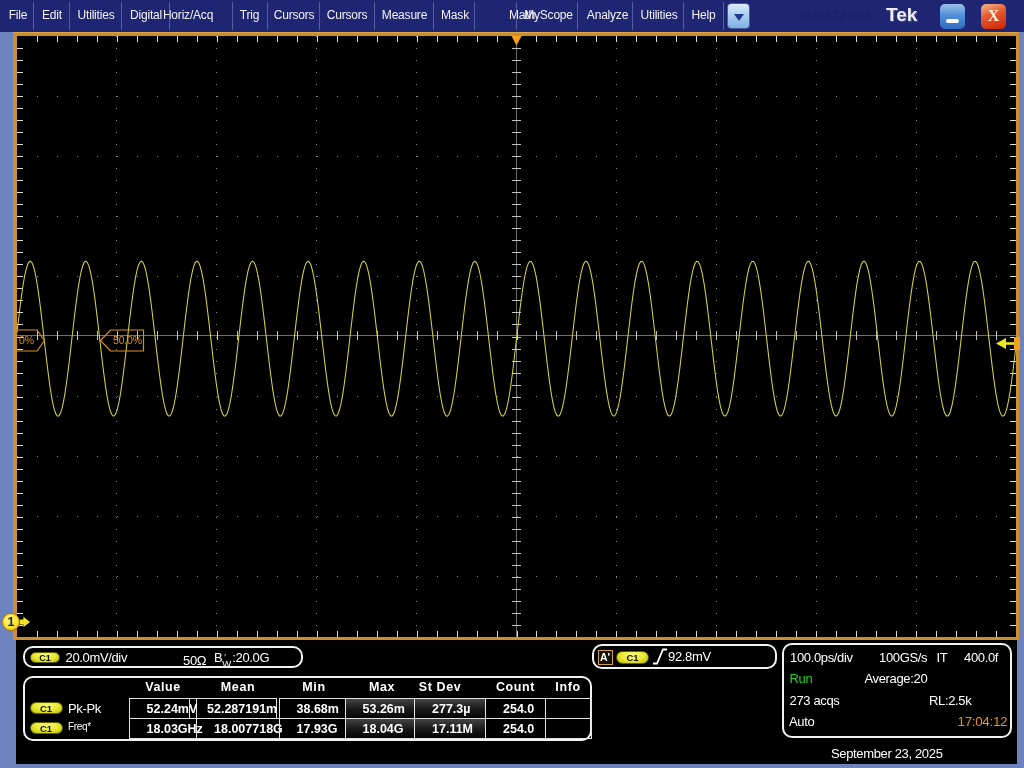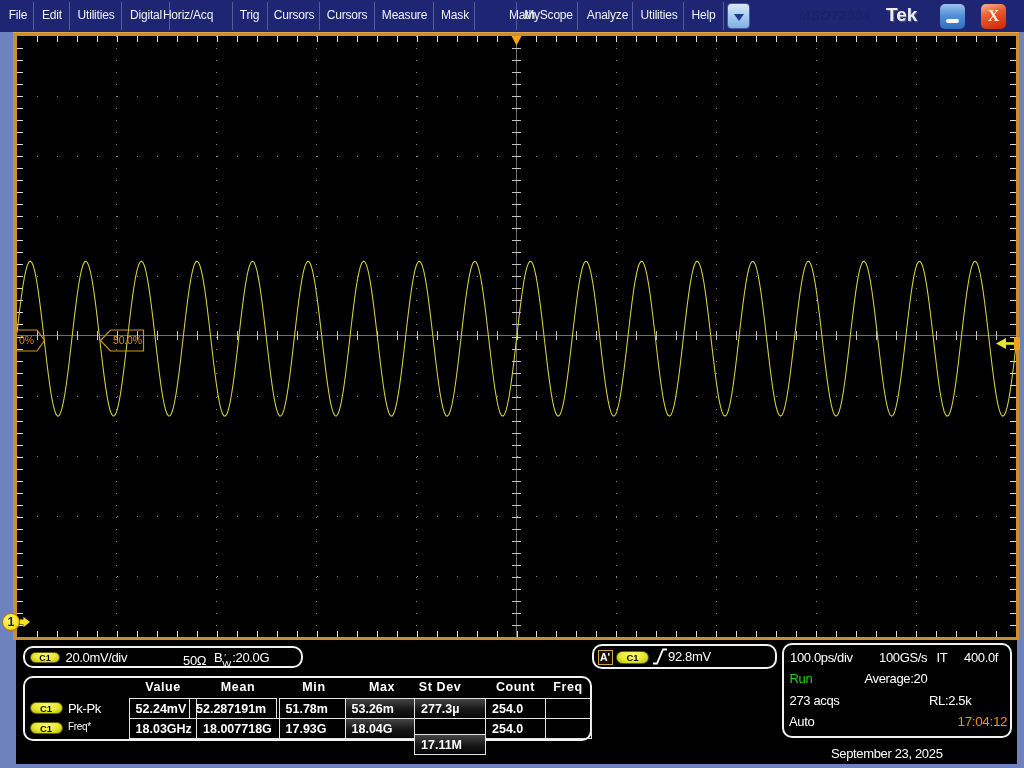--- a/index.html
+++ b/index.html
@@ -19,21 +19,21 @@
 #screen{position:absolute;left:3.5px;top:2.5px;width:999px;height:601px;background:#000}
 #grat{position:absolute;left:0;top:0}
 #botpanel{position:absolute;left:15.5px;top:639.5px;width:1001.5px;height:124px;background:#000}
 .rbox{position:absolute;background:#000;border:2px solid #f2f2f2;border-radius:10px}
 .pill{position:absolute;background:radial-gradient(ellipse at 50% 25%,#fafa78 0%,#e8e832 55%,#b8b800 100%);border:1px solid #606000;border-radius:7px;color:#111;font-weight:bold;text-align:center}
 .bt{position:absolute;color:#fff;font-weight:normal;white-space:nowrap;font-size:13px;letter-spacing:-0.35px}
 #chbar {left:22.5px;top:646px;width:280px;height:21.5px}
 #trigbox{left:591.5px;top:644px;width:185px;height:24.5px}
 #horizbox{left:782px;top:642.5px;width:230px;height:95px}
 #measbox{left:22.5px;top:675.5px;width:569.5px;height:65.5px}
-.cell{position:absolute;border:1px solid #e4e4e4;color:#fff;font-weight:bold;font-size:12.5px;line-height:20px;padding-left:6px;white-space:nowrap}
+.cell{position:absolute;border:1px solid #e4e4e4;color:#fff;font-weight:bold;font-size:12.5px;line-height:20px;padding-left:17px;white-space:nowrap}
 .hdr{position:absolute;top:680px;color:#fff;font-weight:bold;font-size:12.5px;transform:translateX(-50%);letter-spacing:.6px}
 #trownum{position:absolute;left:2px;top:612.5px;width:18px;height:18px;border-radius:50%;background:radial-gradient(circle at 40% 35%,#fef980 0%,#f5e224 60%,#e8a400 100%);border:1px solid #b87800;color:#222;font-weight:bold;font-size:12.5px;text-align:center;line-height:17px;z-index:5}
 </style></head>
 <body>
 <div id="root">
 <div id="menubar">
       <div class="mi" style="left:18px">File</div>
       <div class="mi" style="left:52px">Edit</div>
       <div class="mi" style="left:96px">Utilities</div>
       <div class="mi" style="left:146px">Digital</div>
@@ -147,31 +147,31 @@
 <div class="bt" style="left:831px;top:746px">September 23, 2025</div>
 <div class="bt" style="left:957.5px;top:714px;font-size:13.5px;color:#e8940f">17:04:12</div>
 
 <div class="rbox" id="measbox"></div>
 <div class="hdr" style="left:163px">Value</div>
     <div class="hdr" style="left:238px">Mean</div>
     <div class="hdr" style="left:314px">Min</div>
     <div class="hdr" style="left:382px">Max</div>
     <div class="hdr" style="left:440px">St Dev</div>
     <div class="hdr" style="left:515.5px">Count</div>
-    <div class="hdr" style="left:568px">Freq</div>
+    <div class="hdr" style="left:568px">Info</div>
     <div class="cell" style="left:128.6px;top:697.5px;width:68.4px;height:21px;">52.24mV</div>
     <div class="cell" style="left:189px;top:697.5px;width:88px;height:21px;">52.287191m</div>
-    <div class="cell" style="left:278.5px;top:697.5px;width:67.0px;height:21px;">51.78m</div>
+    <div class="cell" style="left:278.5px;top:697.5px;width:67.0px;height:21px;">38.68m</div>
     <div class="cell" style="left:344.5px;top:697.5px;width:70.5px;height:21px;background:linear-gradient(180deg,#444 0%,#171717 55%,#060606 100%);">53.26m</div>
     <div class="cell" style="left:414px;top:697.5px;width:72px;height:21px;background:linear-gradient(180deg,#444 0%,#171717 55%,#060606 100%);">277.3µ</div>
     <div class="cell" style="left:485px;top:697.5px;width:60.5px;height:21px;">254.0</div>
     <div class="cell" style="left:544.5px;top:697.5px;width:47.5px;height:21px;"></div>
     <div class="cell" style="left:128.6px;top:717.5px;width:68.4px;height:21px;">18.03GHz</div>
     <div class="cell" style="left:196px;top:717.5px;width:83.5px;height:21px;">18.007718G</div>
     <div class="cell" style="left:278.5px;top:717.5px;width:67.0px;height:21px;">17.93G</div>
     <div class="cell" style="left:344.5px;top:717.5px;width:70.5px;height:21px;background:linear-gradient(180deg,#444 0%,#171717 55%,#060606 100%);">18.04G</div>
-    <div class="cell" style="left:414px;top:717.5px;width:72px;height:21px;background:linear-gradient(180deg,#444 0%,#171717 55%,#060606 100%);margin-top:16px;">17.11M</div>
+    <div class="cell" style="left:414px;top:717.5px;width:72px;height:21px;background:linear-gradient(180deg,#444 0%,#171717 55%,#060606 100%);">17.11M</div>
     <div class="cell" style="left:485px;top:717.5px;width:60.5px;height:21px;">254.0</div>
     <div class="cell" style="left:544.5px;top:717.5px;width:47.5px;height:21px;"></div>
     <div class="pill" style="left:29.5px;top:701.5px;width:33px;height:12.5px;font-size:9.5px;line-height:11px">C1</div>
     <div class="pill" style="left:29.5px;top:721.5px;width:33px;height:12.5px;font-size:9.5px;line-height:11px">C1</div>
     <div class="bt" style="left:68px;top:701px;font-size:13px">Pk-Pk</div>
     <div class="bt" style="left:68px;top:721px;font-size:10px">Freq*</div>
 </div>
 </body></html>

